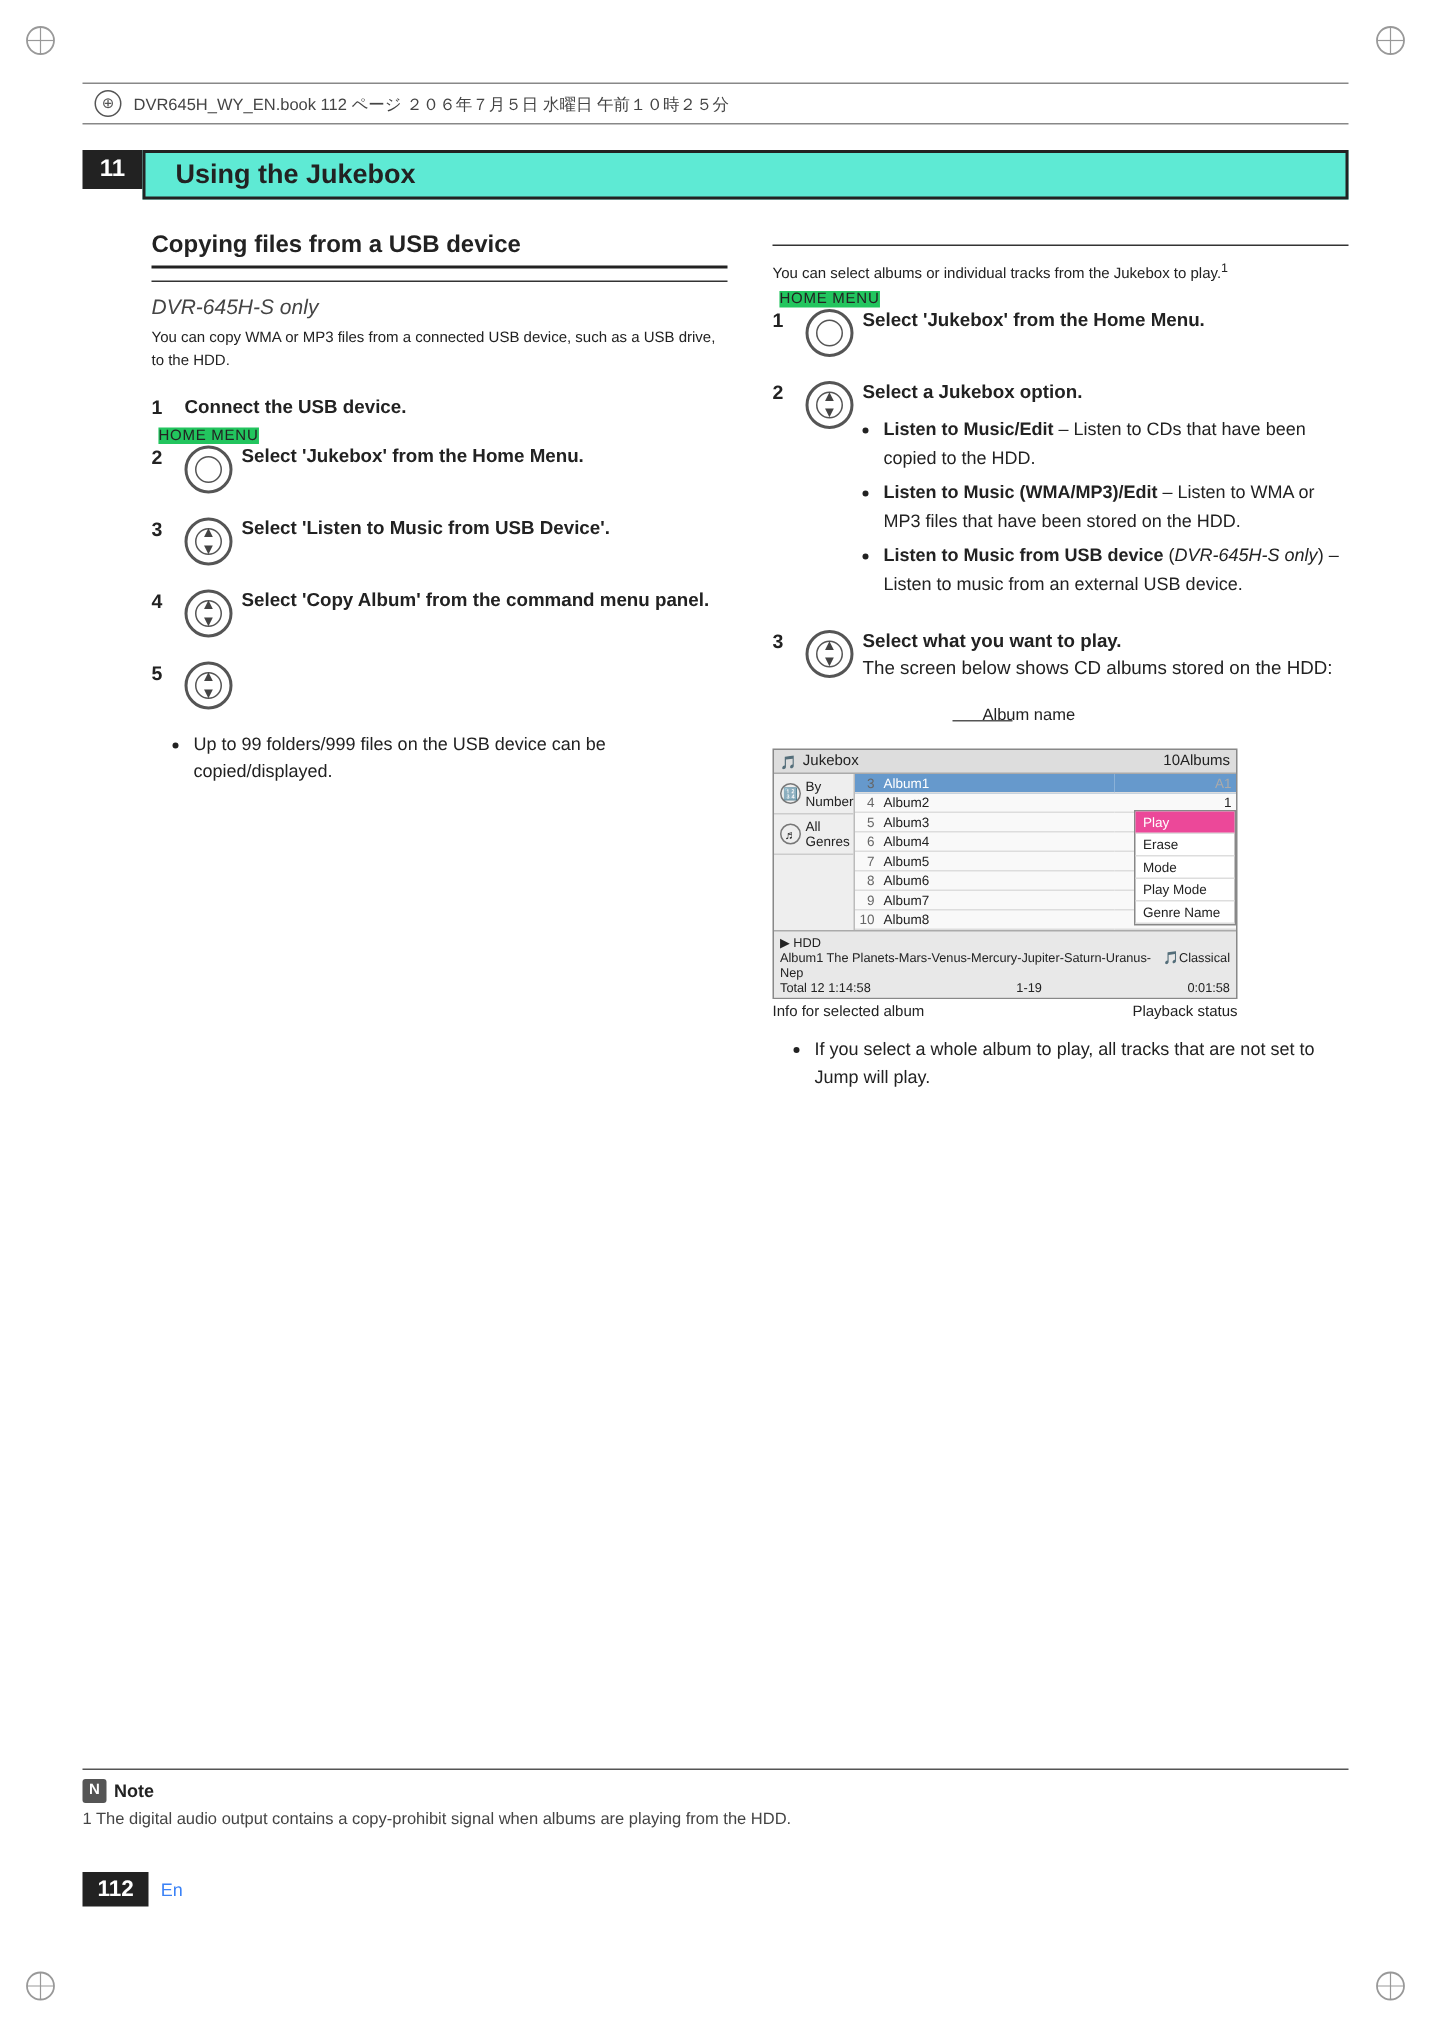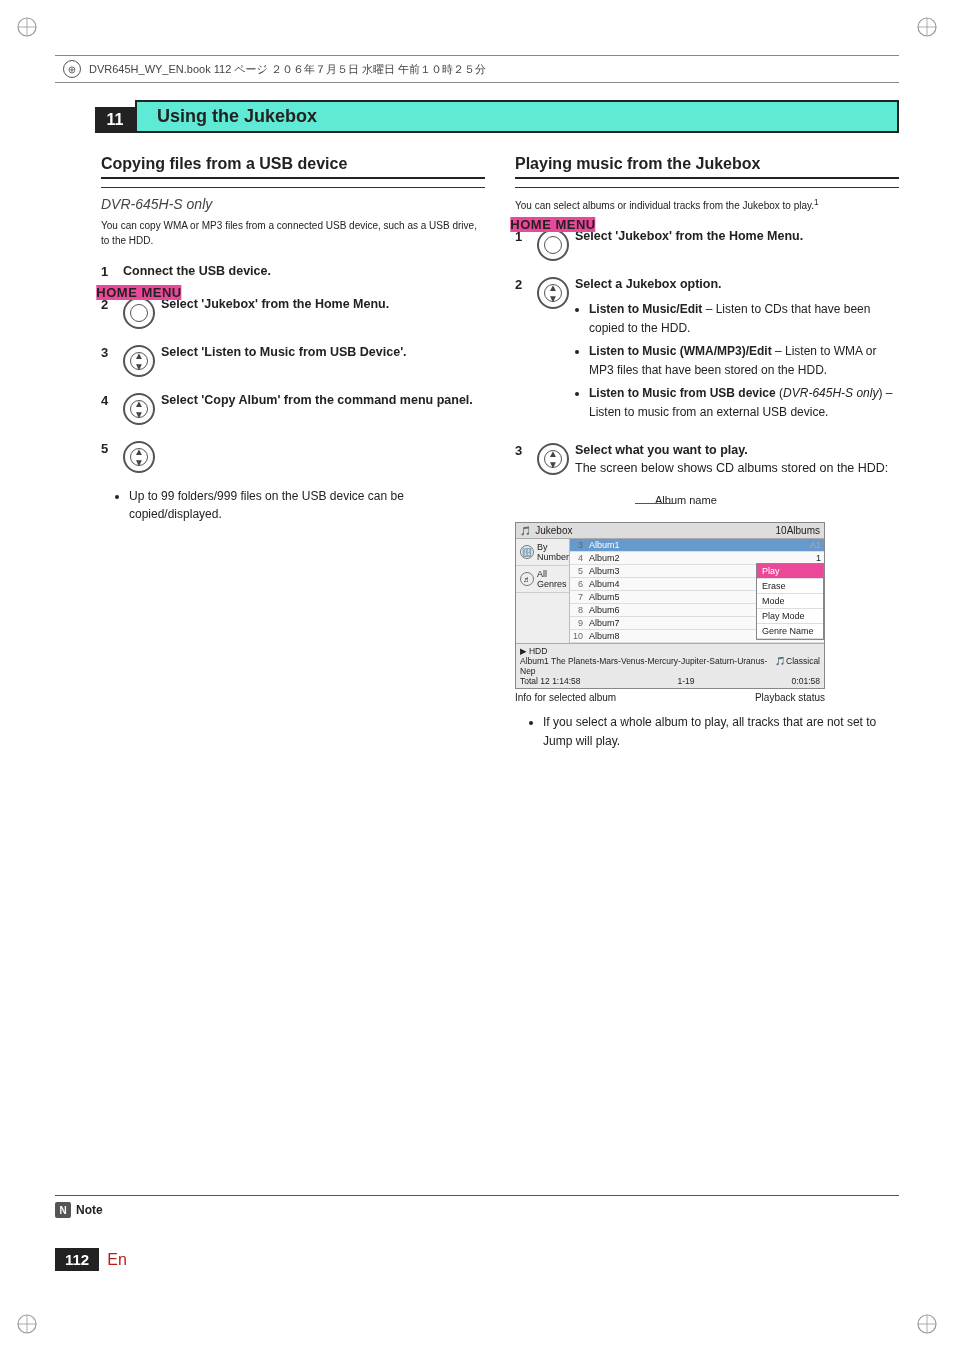--- a/index.html
+++ b/index.html
@@ -33,22 +33,21 @@
       margin-right: 8px;
       font-size: 10px; color: #555;
       flex-shrink: 0;
     }
 
     
     .chapter-header {
       position: absolute;
       top: 100px; left: 55px; right: 55px;
       display: flex;
-      align-items: flex-end;
-      margin-left: 40px;
+      align-items: flex-start;
     }
     .chapter-number-box {
       background: #222;
       color: #fff;
       font-size: 16px;
       font-weight: bold;
       padding: 4px 10px;
       margin-right: 0;
       min-width: 40px;
       text-align: center;
@@ -125,25 +124,25 @@
     .step-icon-inner {
       width: 18px; height: 18px;
       border: 1.5px solid #555;
       border-radius: 50%;
       display: flex; align-items: center; justify-content: center;
     }
     .home-menu-label {
       position: absolute;
       top: -14px; left: 50%;
       transform: translateX(-50%);
-      font-size: 13px;
+      font-size: 10px;
       white-space: nowrap;
-      background: #ec4899;
+      background: #22c55e;
       color: #222;
-      font-weight: bold;
+      font-weight: normal;
       letter-spacing: 0.5px;
     }
     .step-text {
       font-size: 12.5px;
       line-height: 1.5;
       flex: 1;
     }
     .step-text b { font-weight: bold; }
     .step-icon-arrows {
       font-size: 10px;
@@ -304,22 +303,22 @@
       display: flex; align-items: center; gap: 8px;
     }
     .page-num-box {
       background: #222;
       color: #fff;
       font-size: 15px;
       font-weight: bold;
       padding: 3px 10px;
     }
     .page-lang {
-      font-size: 16px;
-      color: #b91c1c;
+      font-size: 12px;
+      color: #3b82f6;
     }
 
     
     .reg-mark {
       position: absolute;
       width: 22px; height: 22px;
     }
     .reg-mark svg { width: 100%; height: 100%; }
 
     .divider-line {
@@ -422,21 +421,20 @@
         </div>
       </div>
     </div>
 
     <ul class="bullet-list">
       <li>Up to 99 folders/999 files on the USB device can be copied/displayed.</li>
     </ul>
   </div>
 
   <div class="right-col">
-    <div class="section-heading">Playing music from the Jukebox</div>
     <hr class="divider-line">
     <div class="section-intro">
       You can select albums or individual tracks from the Jukebox to play.<sup>1</sup>
     </div>
 
     <div class="step">
       <span class="step-number">1</span>
       <div class="step-icon" style="position:relative;margin-top:2px;">
         <span class="home-menu-label">HOME MENU</span>
         <div class="step-icon-inner"></div>
@@ -587,18 +585,19 @@
     </ul>
   </div>
 
 </div>
 
 <div class="note-section">
   <div class="note-header">
     <div class="note-icon">N</div>
     <span>Note</span>
   </div>
+  <div class="note-text">1  The digital audio output contains a copy-prohibit signal when albums are playing from the HDD.</div>
 </div>
 
 <div class="page-footer">
   <div class="page-num-box">112</div>
   <span class="page-lang">En</span>
 </div>
 
 </body></html>

